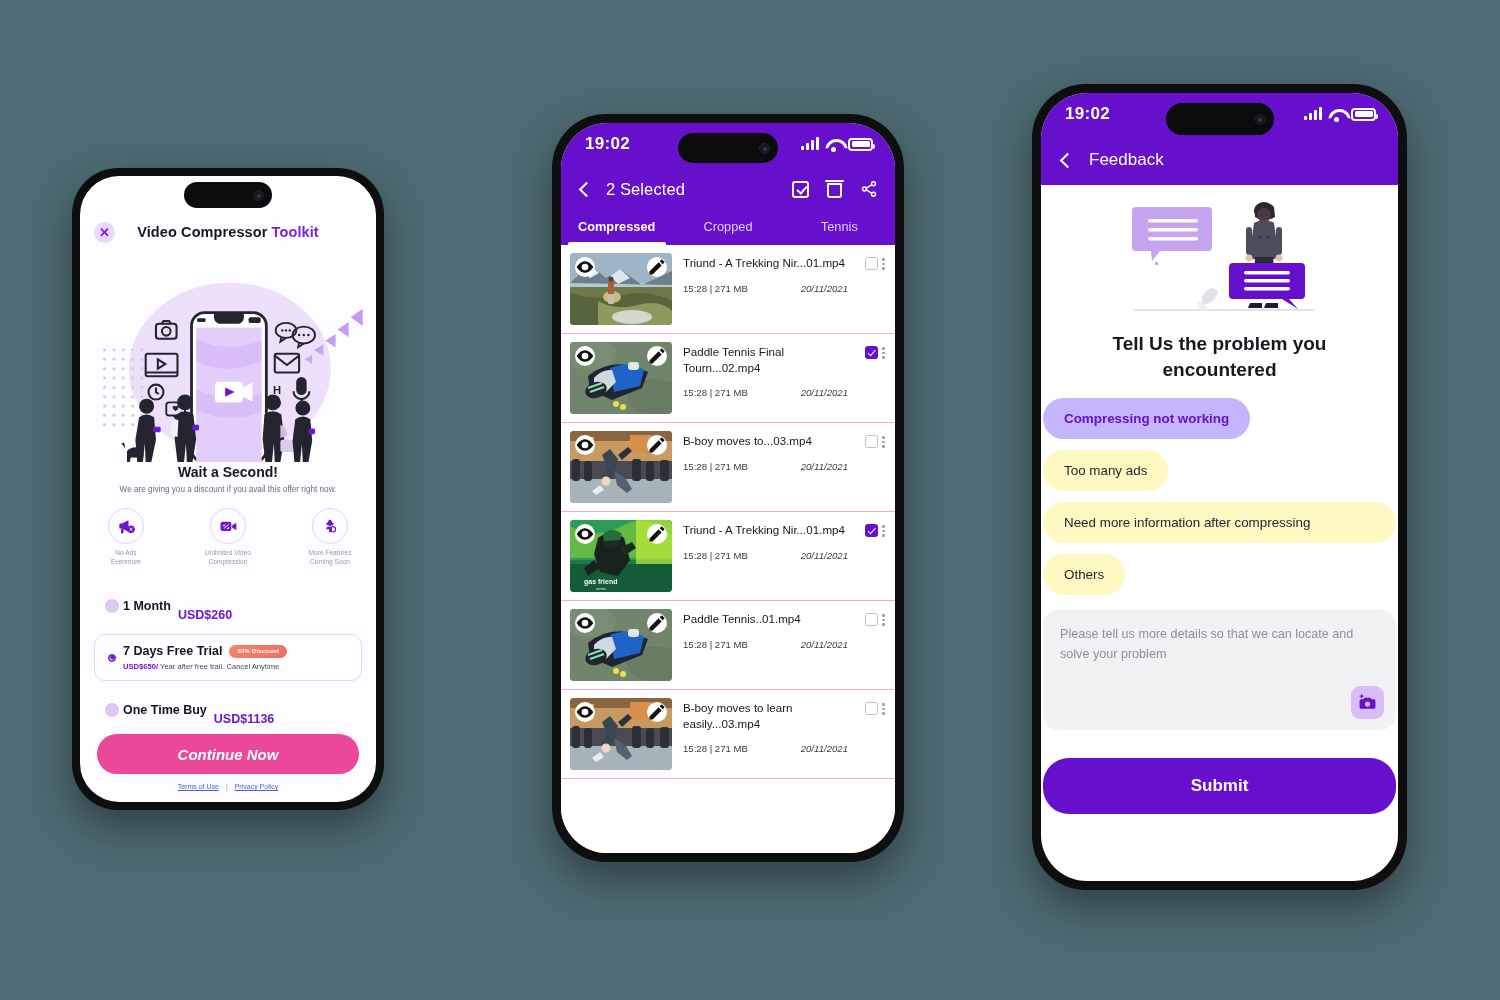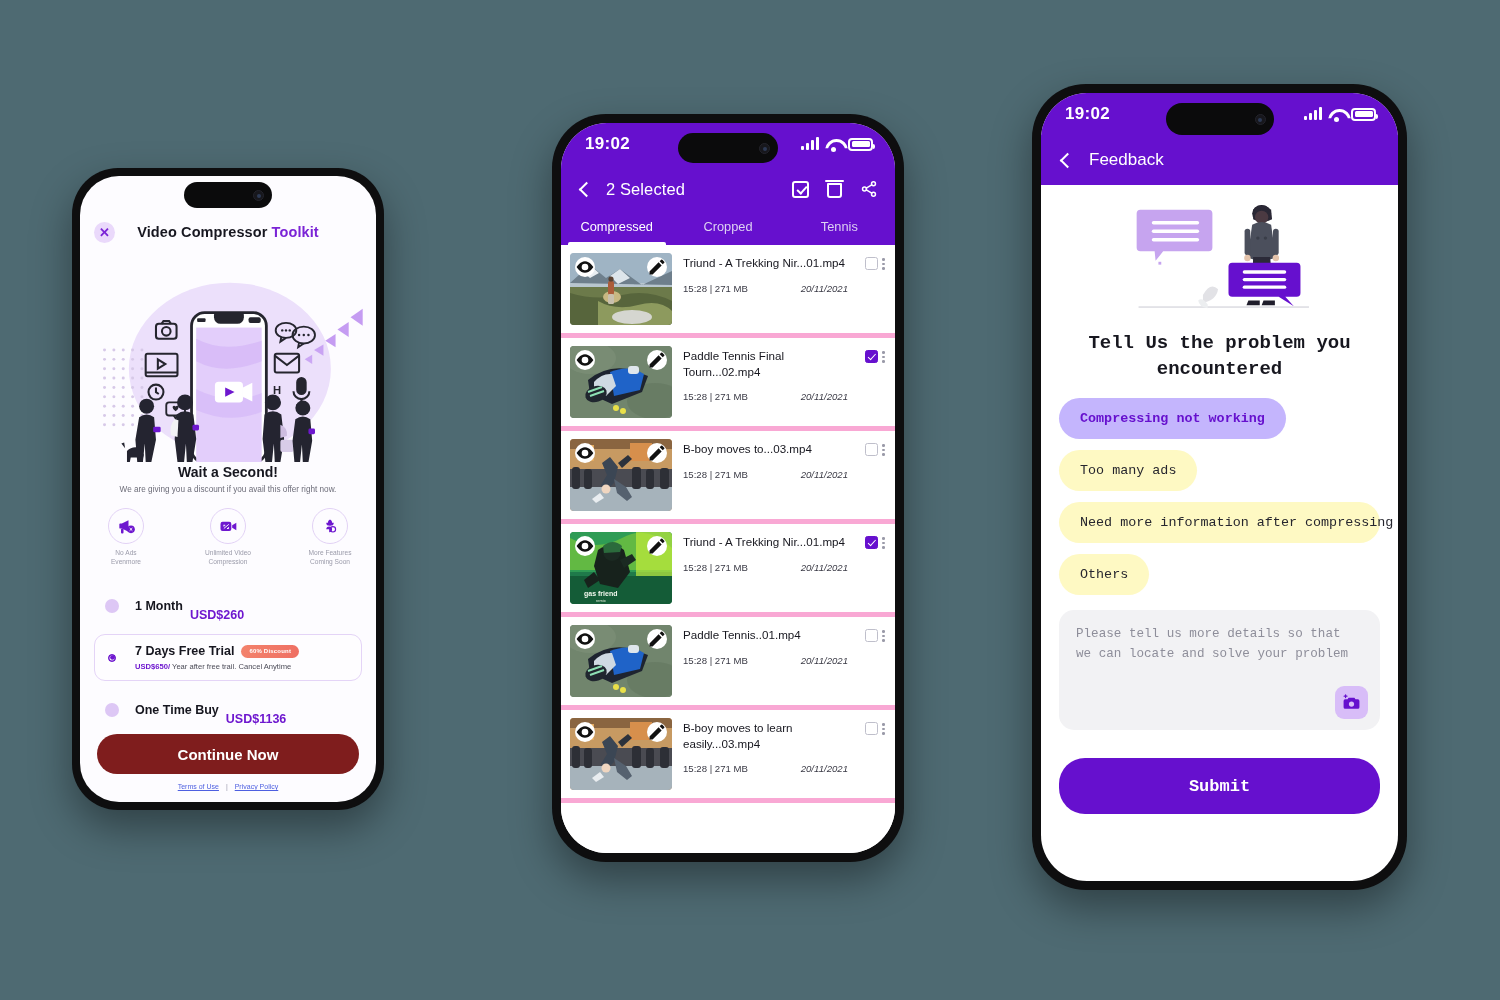--- a/index.html
+++ b/index.html
@@ -105,41 +105,41 @@
   .p1-feat { width: 72px; text-align:center; }
   .p1-feat .circ {
     width: 36px; height: 36px; border-radius: 50%;
     border: 1px solid #e2d2f5; margin: 0 auto 5px;
     display:flex; align-items:center;justify-content:center;
     color:#6e17cf;
   }
   .p1-feat .cap { font-size: 6.6px; color:#9b9baa; line-height: 1.35; }
 
   .p1-plans { margin-top: 14px; padding: 0 14px; display:flex; flex-direction:column; gap:4px; }
-  .plan { display:flex; align-items:center; gap:16px; padding: 7px 10px; border-radius: 11px; border: 1px solid transparent; }
+  .plan { display:flex; align-items:center; gap:4px; padding: 7px 10px; border-radius: 11px; border: 1px solid transparent; }
   .plan.sel { border-color:#e4d4f7; background:#fefdff; padding: 9px 10px; }
   .radio { width: 14px; height: 14px; border-radius:50%; background:#ddc7f5; flex: 0 0 auto; }
   .radio.on { background:#fff; border: 3.5px solid #ffffff; box-shadow: inset 0 0 0 1.5px #6e17cf; position: relative; }
   .radio.on::after{content:"";position:absolute;inset:-0.5px;border-radius:50%;background:#6e17cf;transform:scale(.52);}
   .plan-line { display:flex; align-items:center; gap:7px; }
   .plan-name { font-size: 12.5px; font-weight: 700; color:#16161f; }
   .plan-price { font-size: 12.5px; font-weight: 700; color:#6e17cf;margin-top:19px; }
   .badge {
     background: linear-gradient(100deg,#f3836c,#ef6f63);
     color:#fff; font-size:6px; font-weight:700; padding: 3.5px 8px; border-radius: 20px;
     letter-spacing:.2px;
   }
   .plan-note { font-size: 7.6px; color:#4b4b57; margin-top: 4px; }
   .plan-note b { color:#6e17cf; font-weight:700; }
 
   .p1-foot { margin-top: auto; padding: 0 17px 12px; }
   .p1-cta {
     display:block; width:100%; height: 40px; border-radius: 21px; border:none;
-    background:#7f1d1d; color:#fff; font-size: 15px; font-weight: 600;
-    font-family: inherit; cursor:pointer;
+    background:#ec4899; color:#fff; font-size: 15px; font-weight: 600;
+    font-family: inherit; cursor:pointer;font-style:italic;
   }
   .p1-links { margin-top: 9px; text-align:center; font-size: 7px; color:#7c7c8d; }
   .p1-links a { color:#4d5fe0; text-decoration: underline; }
   .p1-links span { margin: 0 5px; color:#9a9aab; }
 
   
   .p2-body { height:100%; display:flex; flex-direction:column; background:#fff; }
   .p2-purple { background:#6610ce; }
   .p2-appbar { height: 48px; display:flex; align-items:center; padding: 0 17px; color:#fff; gap: 14px; }
   .chev-l { width: 11px; height: 11px; border-left:2.4px solid #fff; border-bottom:2.4px solid #fff; transform: rotate(45deg); margin-left:3px; }
@@ -147,25 +147,25 @@
   .p2-acts { display:flex; align-items:center; gap: 18px; }
   .ic-check { width:17px;height:17px;border:2px solid #fff;border-radius:3px;position:relative; }
   .ic-check::after{content:"";position:absolute;left:4.5px;top:1px;width:4px;height:8px;border-right:2px solid #fff;border-bottom:2px solid #fff;transform:rotate(42deg);}
   .ic-trash { width:15px;height:17px;position:relative; }
   .ic-trash::before{content:"";position:absolute;top:2px;left:0;right:0;bottom:0;border:2px solid #fff;border-radius:1px 1px 3px 3px;}
   .ic-trash::after{content:"";position:absolute;top:-1px;left:-2px;right:-2px;height:2px;background:#fff;border-radius:1px;}
   .ic-share { width:18px;height:18px;position:relative;color:#fff; }
 
   .p2-tabs { display:flex; padding: 0 0 0 0; color:#ded2f3; }
   .p2-tab { flex:1; text-align:center; font-size: 12.8px; padding: 6px 0 11px; position:relative; }
-  .p2-tab.on { color:#fff; font-weight:400; }
+  .p2-tab.on { color:#fff; font-weight:700; }
   .p2-tab.on::after{content:"";position:absolute;left:6%;right:6%;bottom:0;height:3.5px;background:#fff;border-radius:2px 2px 0 0;}
 
   .p2-list { flex:1; overflow:hidden; background:#fff; }
-  .vrow { display:flex; gap: 11px; padding: 8px 10px 8px 9px; border-bottom:5px solid #f9a8d4; align-items:flex-start; }
+  .vrow { display:flex; gap: 11px; padding: 8px 10px 8px 9px; border-bottom:1px solid #f9a8d4; align-items:flex-start; }
   .thumb { width: 102px; height: 72px; border-radius: 4px; position:relative; overflow:hidden; flex:0 0 auto; }
   .thumb svg { position:absolute; inset:0; width:100%; height:100%; }
   .tbtn { position:absolute; width: 20px; height: 20px; border-radius:50%; background:#fff; display:flex;align-items:center;justify-content:center; top:4px; }
   .tbtn.eye { left: 5px; }
   .tbtn.pen { right: 5px; }
   .vmeta { flex:1; min-width:0; padding-top: 2px; }
   .vname { font-size: 11.6px; color:#17171f; font-weight:500; line-height:1.35; padding-right: 6px; }
   .vsub { display:flex; justify-content:space-between; align-items:center; margin-top: 12px; padding-right: 6px; }
   .vsize { font-size: 9.6px; color:#3a3a45; }
   .vdate { font-size: 9.6px; color:#3a3a45; font-style: italic; }
@@ -173,21 +173,21 @@
   .cbx { width: 13px; height: 13px; border:1.4px solid #bfbfcb; border-radius:2.5px; }
   .cbx.on { background:#6610ce; border-color:#6610ce; position:relative; }
   .cbx.on::after{content:"";position:absolute;left:4px;top:1px;width:3px;height:6.5px;border-right:1.8px solid #fff;border-bottom:1.8px solid #fff;transform:rotate(42deg);}
   .kebab { width: 3px; display:flex;flex-direction:column;gap:2px;padding-top:1px; }
   .kebab i { width:2.6px;height:2.6px;border-radius:50%;background:#9a9aa8;display:block; }
 
   
   .p3-body { height:100%; display:flex; flex-direction:column; background:#fff; }
   .p3-appbar { height: 50px; background:#6610ce; display:flex; align-items:center; gap: 16px; padding: 0 18px; color:#fff; }
   .p3-title { font-size: 17px; font-weight: 500; }
-  .p3-content { flex:1; display:flex; flex-direction:column; padding: 0 18px; font-family: Liberation Mono, monospace; }
+  .p3-content { flex:1; display:flex; flex-direction:column; padding: 0 2px; }
   .p3-illus { height: 138px; position:relative; margin-top: 4px; }
   .p3-illus svg { position:absolute; inset:0; width:100%;height:100%; }
   .p3-head {
     text-align:center; font-size: 19px; font-weight:700; color:#17171f;
     line-height:1.35; margin-top: 4px; padding: 0 10px;
   }
   .p3-chips { margin-top: 16px; display:flex; flex-direction:column; gap: 11px; align-items:flex-start; }
   .chip {
     border-radius: 24px; padding: 13px 21px; font-size: 13.4px;
     background:#fef9c3; color:#26262e; white-space:nowrap;

